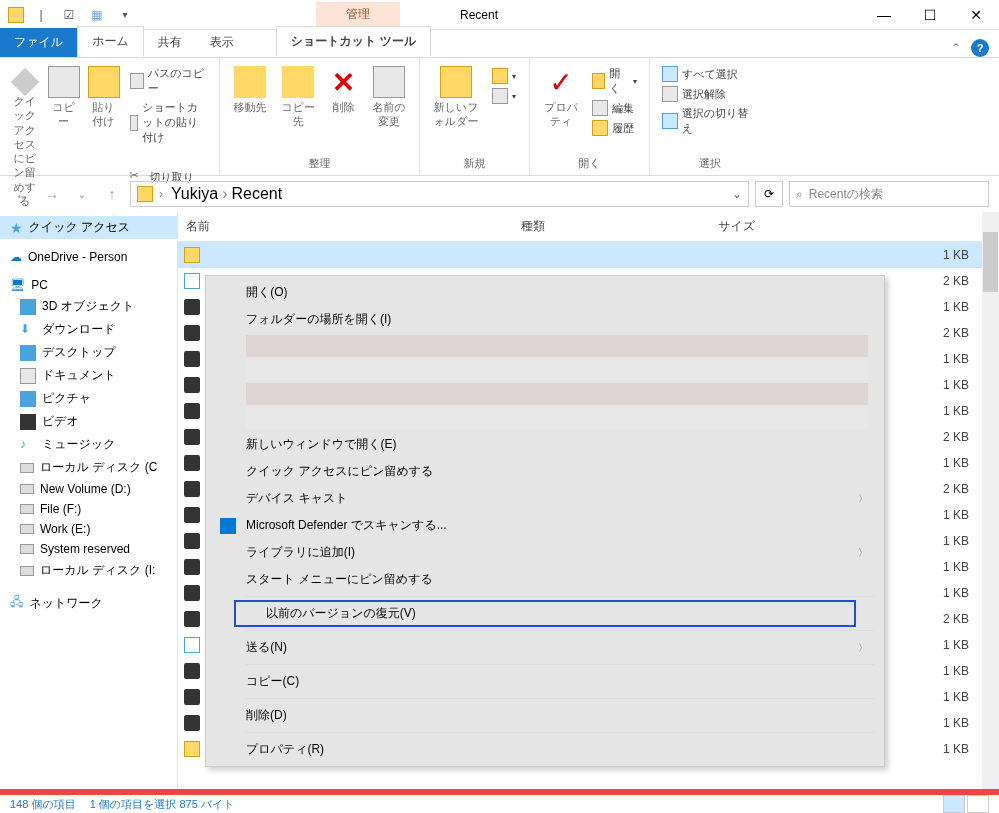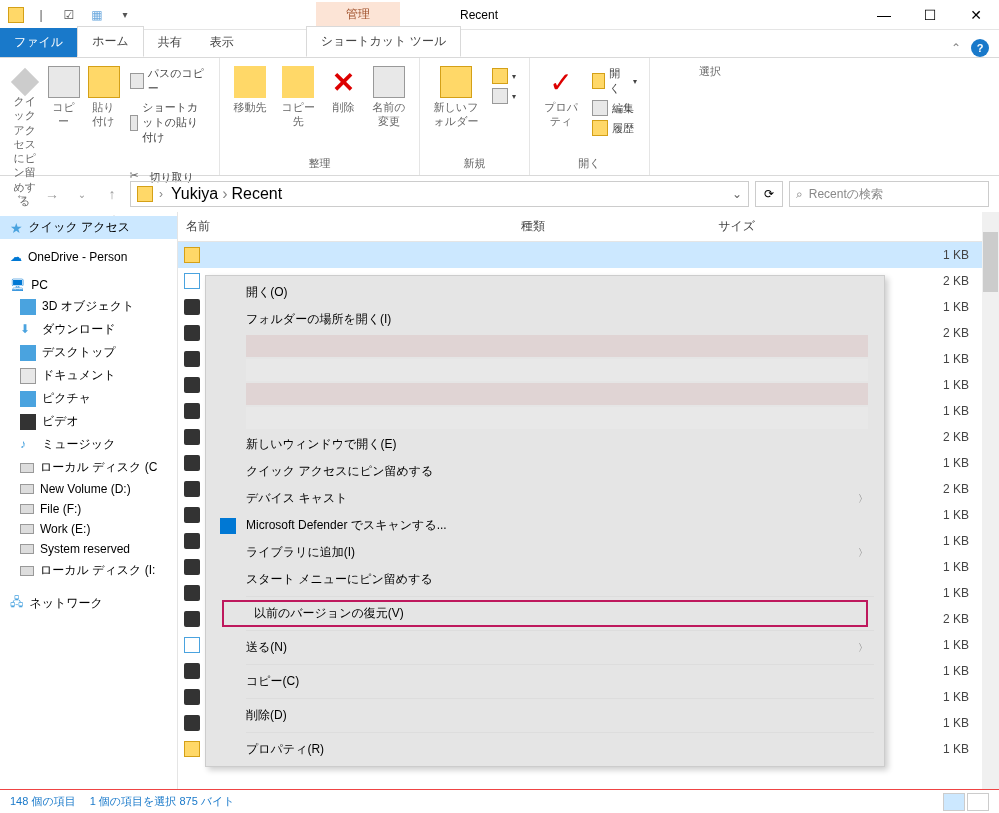--- a/index.html
+++ b/index.html
@@ -13,21 +13,21 @@
 .ribbon-context { margin-left: 180px; background: #fce4d6; color: #a0522d; padding: 4px 30px; font-size: 12px; }
 .title-text { margin-left: 60px; font-size: 12px; }
 .win-controls { margin-left: auto; display: flex; }
 .win-btn { width: 46px; height: 30px; display: flex; align-items: center; justify-content: center; font-size: 14px; }
 
 
 .ribbon-tabs { height: 28px; display: flex; align-items: flex-end; border-bottom: 1px solid #d9d9d9; }
 .tab-file { background: #1979ca; color: #fff; padding: 6px 14px; font-size: 12px; }
 .tab { padding: 6px 14px; font-size: 12px; color: #444; }
 .tab.active { border: 1px solid #d9d9d9; border-bottom: 1px solid #fff; background: #fff; }
-.context-tab { margin-left: 58px; border: 1px solid #d9d9d9; border-bottom: 1px solid #fff; background: #fff; padding: 6px 14px; color: #444; }
+.context-tab { margin-left: 28px; border: 1px solid #d9d9d9; border-bottom: 1px solid #fff; background: #fff; padding: 6px 14px; color: #444; font-weight: bold; }
 .ribbon-right { margin-left: auto; display: flex; align-items: center; gap: 10px; padding-right: 10px; }
 .help-icon { width: 18px; height: 18px; border-radius: 50%; background: #1979ca; color: #fff; display: flex; align-items: center; justify-content: center; font-size: 11px; font-weight: bold; }
 
 
 .ribbon { height: 118px; display: flex; border-bottom: 1px solid #d9d9d9; background: #fff; }
 .ribbon-group { border-right: 1px solid #e5e5e5; padding: 4px 8px 2px; display: flex; flex-direction: column; }
 .ribbon-group-content { flex: 1; display: flex; align-items: flex-start; gap: 4px; }
 .ribbon-group-label { text-align: center; font-size: 11px; color: #666; padding: 2px 0; }
 .big-btn { display: flex; flex-direction: column; align-items: center; width: 60px; padding: 4px 2px; }
 .big-btn-icon { width: 32px; height: 32px; margin-bottom: 2px; }
@@ -81,29 +81,29 @@
 .fi-link { background: #fff; border: 1px solid #4aa3df; }
 .fi-cat { background: #333; border-radius: 2px; }
 .file-size { margin-left: auto; padding-right: 30px; color: #444; }
 
 .scrollbar { position: absolute; right: 0; top: 0; width: 17px; height: 100%; background: #f0f0f0; }
 .scroll-thumb { position: absolute; top: 20px; width: 15px; left: 1px; height: 60px; background: #ccc; }
 
 
 .context-menu { position: absolute; left: 205px; top: 275px; width: 680px; background: #e5e5e5; border: 1px solid #ccc; box-shadow: 3px 3px 6px rgba(0,0,0,0.2); padding: 3px 8px; z-index: 100; }
 .menu-item { display: flex; align-items: center; padding: 5px 8px 5px 32px; font-size: 12px; position: relative; }
-.menu-item.highlighted { border: 2px solid #be185d; margin: 1px 8px; padding: 3px 6px 3px 30px; }
+.menu-item.highlighted { border: 2px solid #1d4ed8; margin: 1px 20px; padding: 3px 6px 3px 30px; }
 .menu-sep { height: 1px; background: #ddd; margin: 3px 2px 3px 32px; }
 .menu-icon { position: absolute; left: 6px; width: 16px; height: 16px; }
 .menu-arrow { margin-left: auto; color: #666; font-size: 10px; }
 .menu-blur { background: #e8e8e8; height: 22px; margin: 2px 8px 2px 32px; }
 .menu-blur2 { background: #e0d4d4; }
 
 
-.statusbar { position: absolute; bottom: 0; left: 0; right: 0; height: 24px; border-top: 1px solid #ef4444; display: flex; align-items: center; padding: 0 10px; font-size: 11px; color: #1979ca; gap: 14px; }
+.statusbar { position: absolute; bottom: 0; left: 0; right: 0; height: 24px; border-top: 6px solid #ef4444; display: flex; align-items: center; padding: 0 10px; font-size: 11px; color: #1979ca; gap: 14px; }
 .status-view { margin-left: auto; display: flex; gap: 2px; }
 .view-btn { width: 22px; height: 18px; border: 1px solid #ccc; }
 .view-btn.active { background: #cce8ff; }
 </style>
 </head>
 <body>
 
 <div class="titlebar">
   <div class="titlebar-left">
     <div class="titlebar-icon"></div>
@@ -227,20 +227,36 @@
         <div class="small-btn">
             <span class="small-btn-icon" style="background:#ffd868;border:1px solid #d4a017"></span>
             <span>履歴</span>
           </div>
       </div>
     </div>
     <div class="ribbon-group-label">開く</div>
   </div>
 
   <div class="ribbon-group" style="width:120px;border-right:none">
+    <div class="ribbon-group-content">
+      <div class="small-btns" style="margin-top:2px">
+        <div class="small-btn">
+            <span class="small-btn-icon" style="background:#cce8ff;border:1px solid #4aa3df"></span>
+            <span>すべて選択</span>
+          </div>
+        <div class="small-btn">
+            <span class="small-btn-icon" style="background:#e8e8e8;border:1px solid #999"></span>
+            <span>選択解除</span>
+          </div>
+        <div class="small-btn">
+            <span class="small-btn-icon" style="background:#cce8ff;border:1px solid #4aa3df"></span>
+            <span>選択の切り替え</span>
+          </div>
+      </div>
+    </div>
     <div class="ribbon-group-label">選択</div>
   </div>
 </div>
 
 <div class="navbar">
   <div class="nav-btn">←</div>
   <div class="nav-btn">→</div>
   <div class="nav-btn" style="font-size:10px">⌄</div>
   <div class="nav-btn">↑</div>
   <div class="addr">

